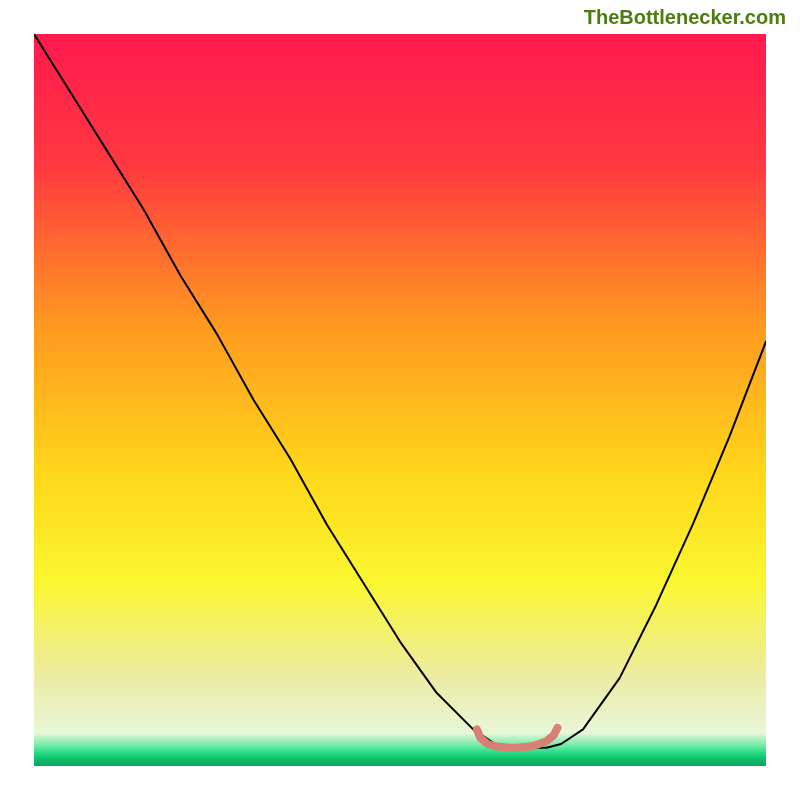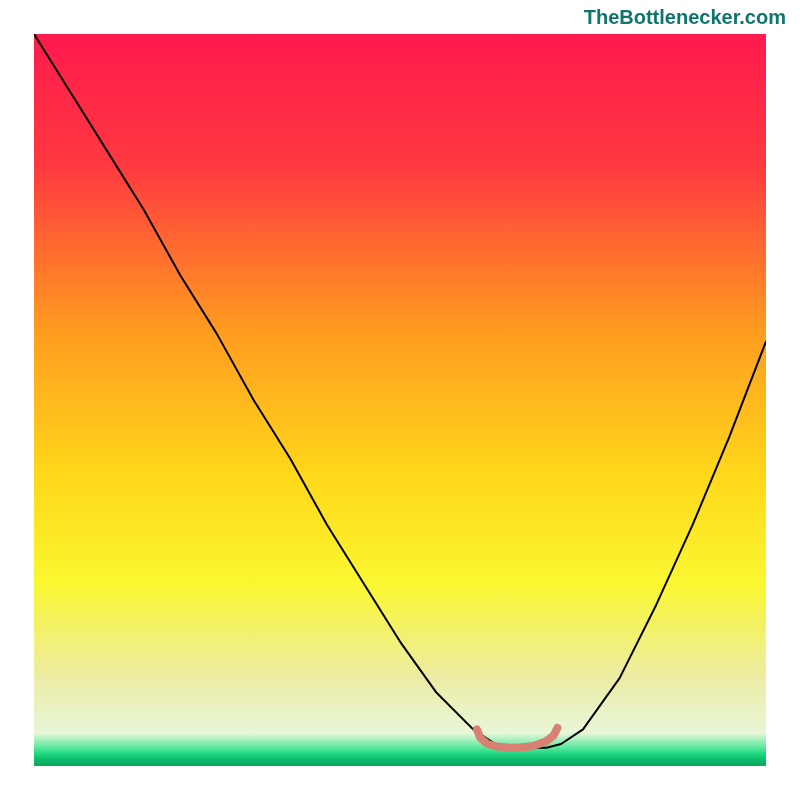--- a/index.html
+++ b/index.html
@@ -10,21 +10,21 @@
     font-family: Arial, sans-serif;
     position: relative;
     overflow: hidden;
   }
   .watermark {
     position: absolute;
     top: 6px;
     right: 14px;
     font-size: 20px;
     font-weight: bold;
-    color: #0f766e;
+    color: #4d7c0f;
     z-index: 10;
   }
   .chart-frame {
     position: absolute;
     left: 34px;
     top: 34px;
     width: 732px;
     height: 732px;
     background: #000;
   }

